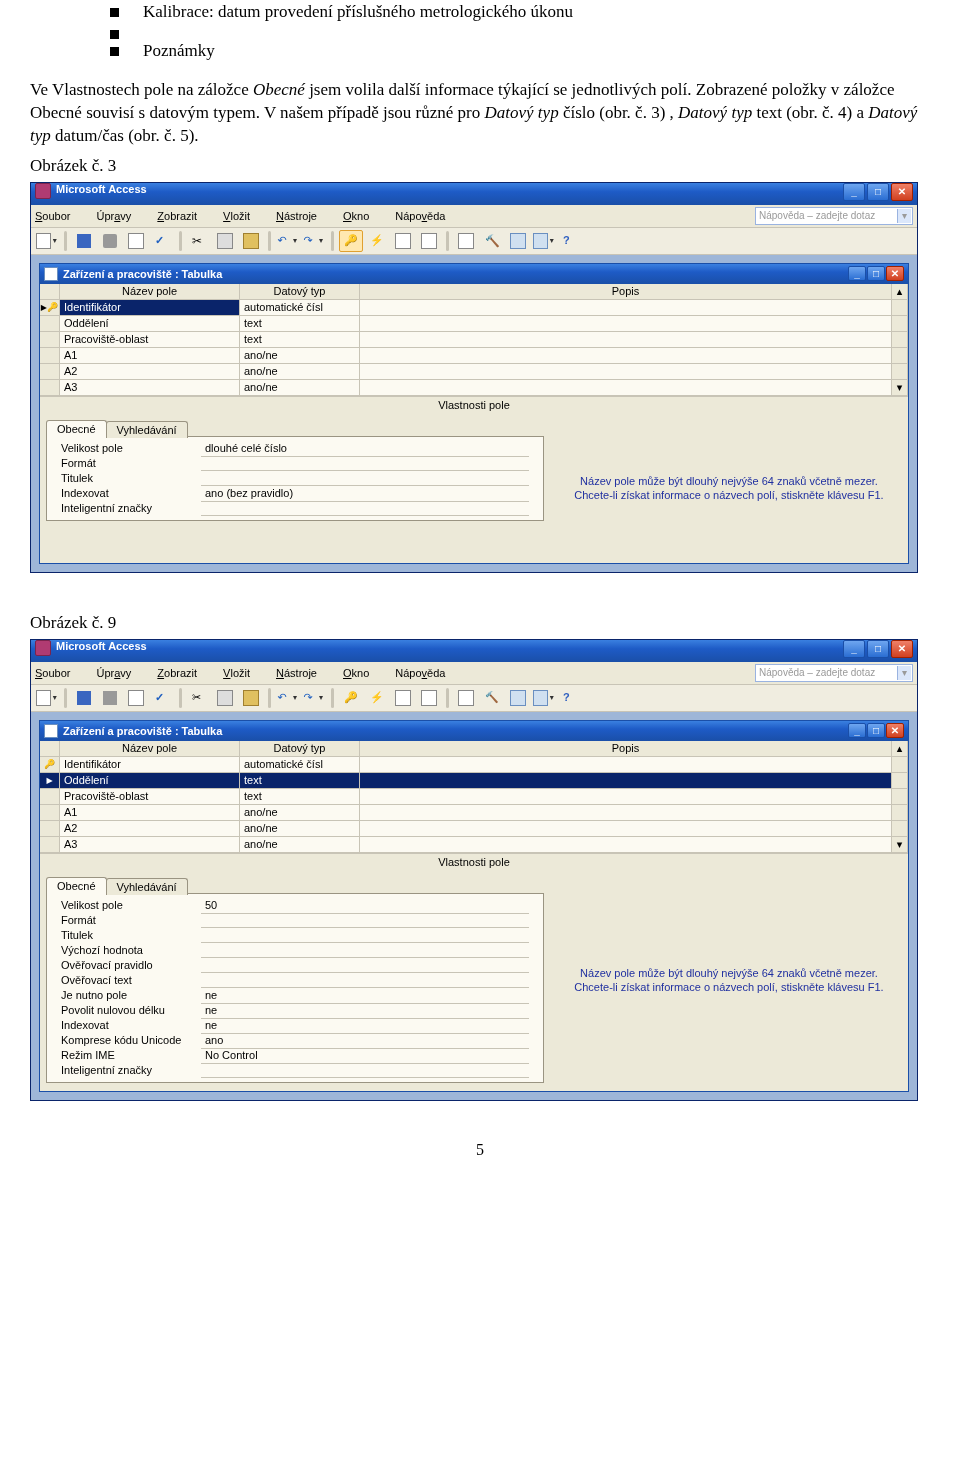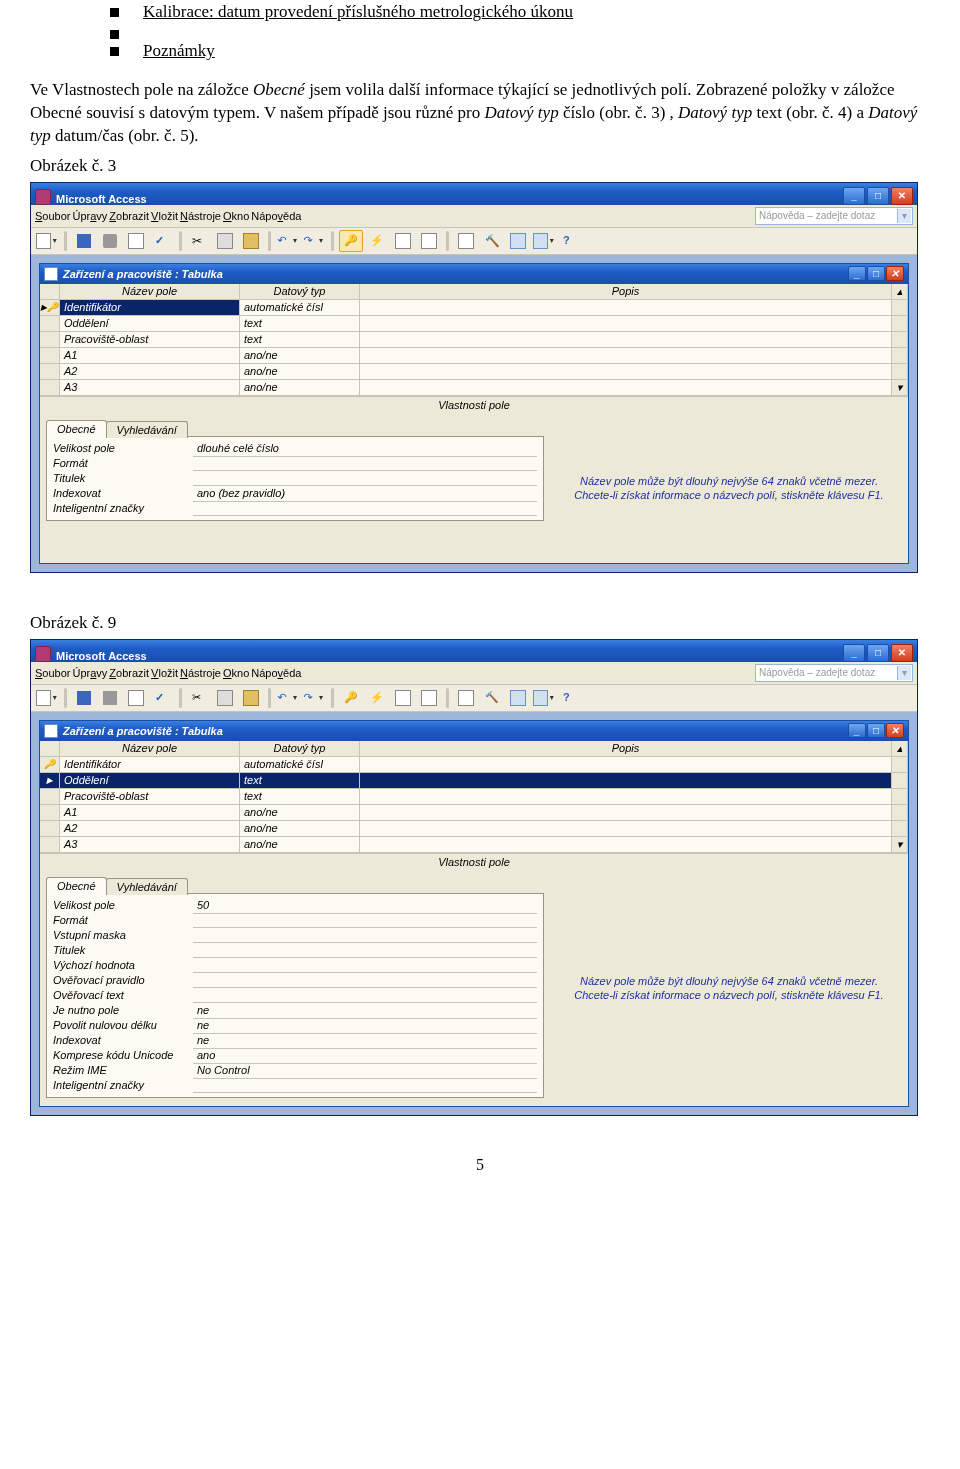--- a/index.html
+++ b/index.html
@@ -10,21 +10,20 @@
     color: #000;
     background: #fff;
     width: 900px;
   }
   .bullet-list { margin: 0 0 18px 0; padding: 0; }
   .bullet-item {
     display: flex;
     align-items: flex-start;
     margin: 2px 0;
     padding-left: 80px;
-    text-decoration: underline;
   }
   .bullet-item .sq {
     width: 9px; height: 9px;
     background: #000;
     margin: 6px 24px 0 0;
     flex: 0 0 9px;
   }
   .body-para { margin: 12px 0 4px 0; line-height: 1.35; }
   .italic { font-style: italic; }
   .figcap { margin: 8px 0 6px 0; }
@@ -34,21 +33,21 @@
     border: 1px solid #0a246a;
     background: #ece9d8;
     font-family: Tahoma, Verdana, Arial, sans-serif;
     font-size: 11px;
     color: #000;
     margin: 4px 0 40px 0;
     width: 886px;
   }
   .titlebar {
     display: flex;
-    align-items: flex-end;
+    align-items: flex-start;
     height: 22px;
     background: linear-gradient(#3a80e0,#1e5bc6 40%,#1a4fa8);
     color: #fff;
     padding: 0 4px;
     font-weight: bold;
   }
   .titlebar .app-icon {
     width: 14px; height: 14px;
     background: #b03b72;
     border: 1px solid #7a244d;
@@ -65,21 +64,21 @@
     color: #fff; font-weight: bold; font-size: 10px;
   }
   .winbtn.close { background: linear-gradient(#f08068,#d04020); border-color:#a02000;}
   .menubar {
     display: flex;
     align-items: center;
     height: 22px;
     background: #ece9d8;
     border-bottom: 1px solid #c8c4b6;
     padding: 0 4px;
-    gap: 2px;
+    gap: 26px;
   }
   .menubar .u { text-decoration: underline; }
   .helpbox {
     margin-left: auto;
     width: 150px; height: 16px;
     border: 1px solid #9ab3e0;
     background: #fff;
     color: #9a9a9a;
     font-size: 10px;
     padding: 0 3px;
@@ -106,21 +105,20 @@
   .tbtn .ico { width:14px; height:14px; }
   .tbtn .dd { width:7px; font-size:8px; color:#333; text-align:center;}
   .mdi {
     background: #9eb6d8;
     padding: 8px;
   }
   
   .inner-window {
     border: 1px solid #1a4fa8;
     background: #fcfaf2;
-    font-style: italic;
   }
   .inner-title {
     display:flex; align-items:center;
     height: 20px;
     background: linear-gradient(#3a80e0,#1e5bc6 40%,#1a4fa8);
     color:#fff; font-weight:bold;
     padding: 0 4px;
   }
   .inner-title .form-icon {
     width:12px;height:12px;background:#fff;margin-right:5px;border:1px solid #6a8fc0;
@@ -185,21 +183,21 @@
     margin-right:-1px;
     border-radius: 3px 3px 0 0;
     position:relative;
     top:1px;
   }
   .tab.inactive { background:#ece9d8; top:2px;}
   .props-box {
     margin: 0 6px 8px 6px;
     border:1px solid #9a9482;
     background:#fcfaf2;
-    padding:4px 0;
+    padding:4px 8px;
   }
   .prop-row {
     display:grid;
     grid-template-columns: 140px 1fr;
     font-size:11px;
     height:15px;
     line-height:15px;
     padding:0 6px;
   }
   .prop-row .v { border-bottom:1px solid #c8c4b6; padding:0 4px; }
@@ -595,24 +593,20 @@
           <div class="props-box">
             <div class="prop-row">
                 <div>Velikost pole</div>
                 <div class="v">50</div>
               </div>
             <div class="prop-row">
                 <div>Formát</div>
                 <div class="v"></div>
               </div>
             <div class="prop-row">
-                <div>Vstupní maska</div>
-                <div class="v"></div>
-              </div>
-            <div class="prop-row">
                 <div>Titulek</div>
                 <div class="v"></div>
               </div>
             <div class="prop-row">
                 <div>Výchozí hodnota</div>
                 <div class="v"></div>
               </div>
             <div class="prop-row">
                 <div>Ověřovací pravidlo</div>
                 <div class="v"></div>

